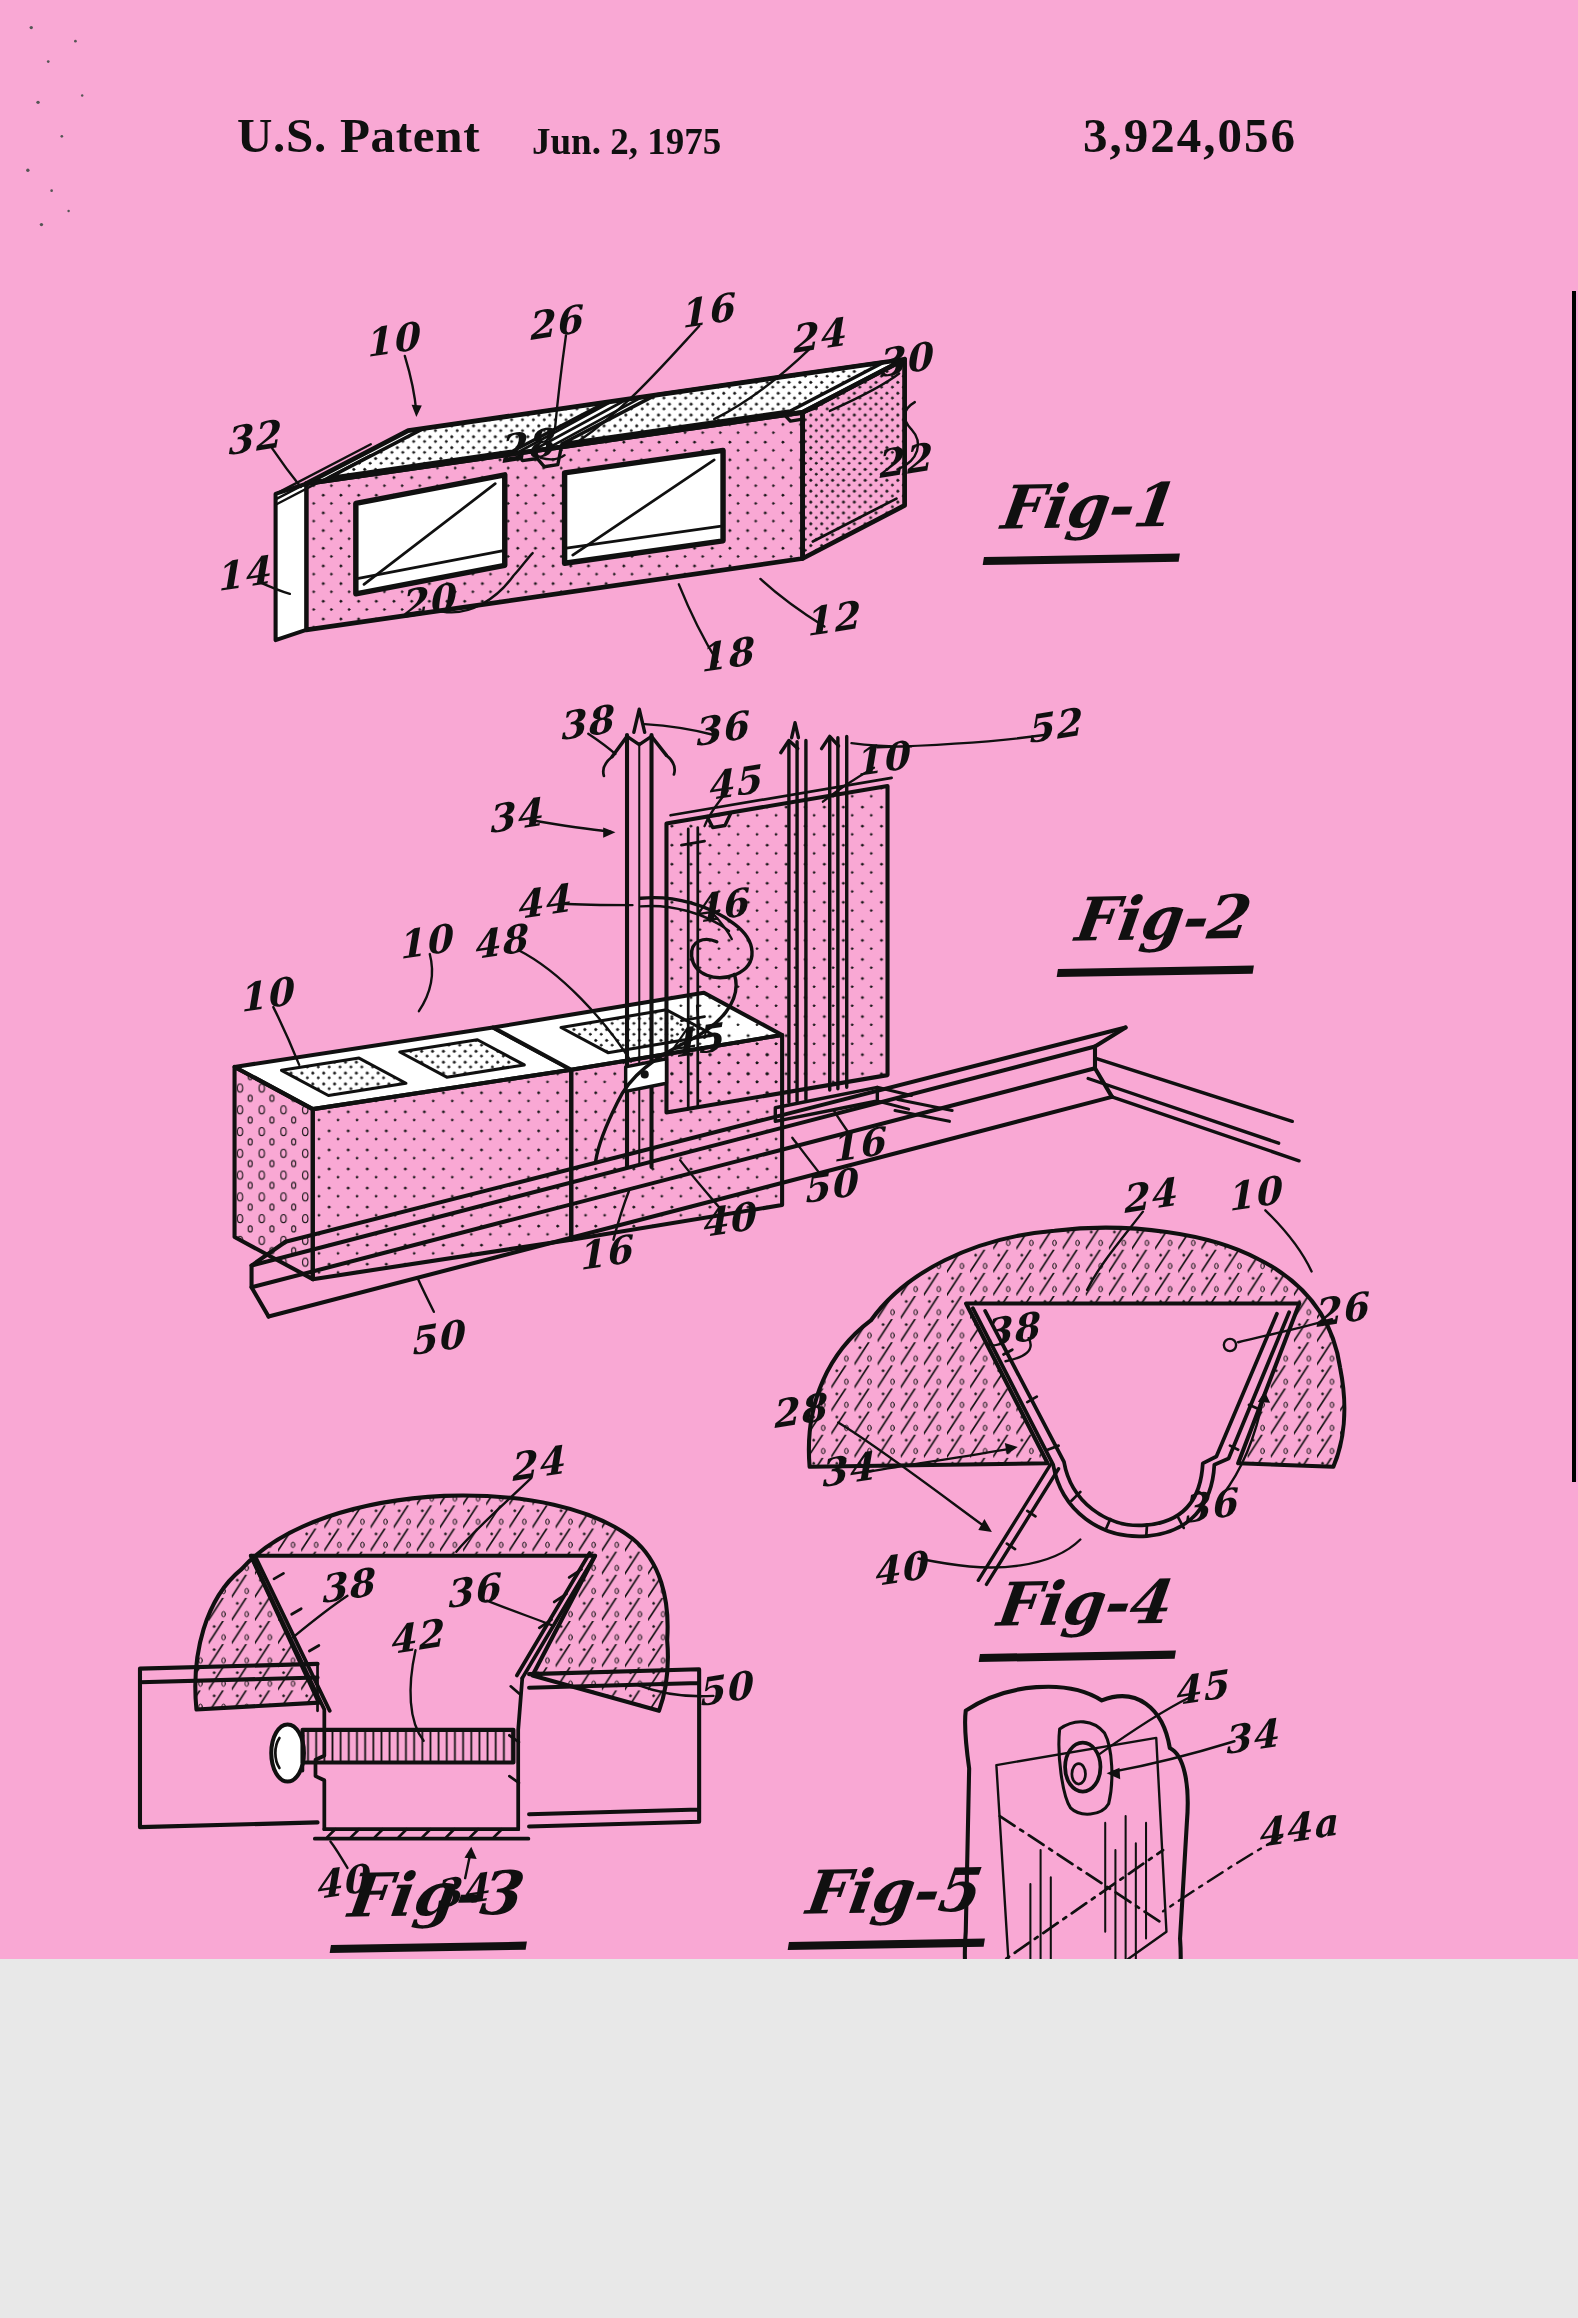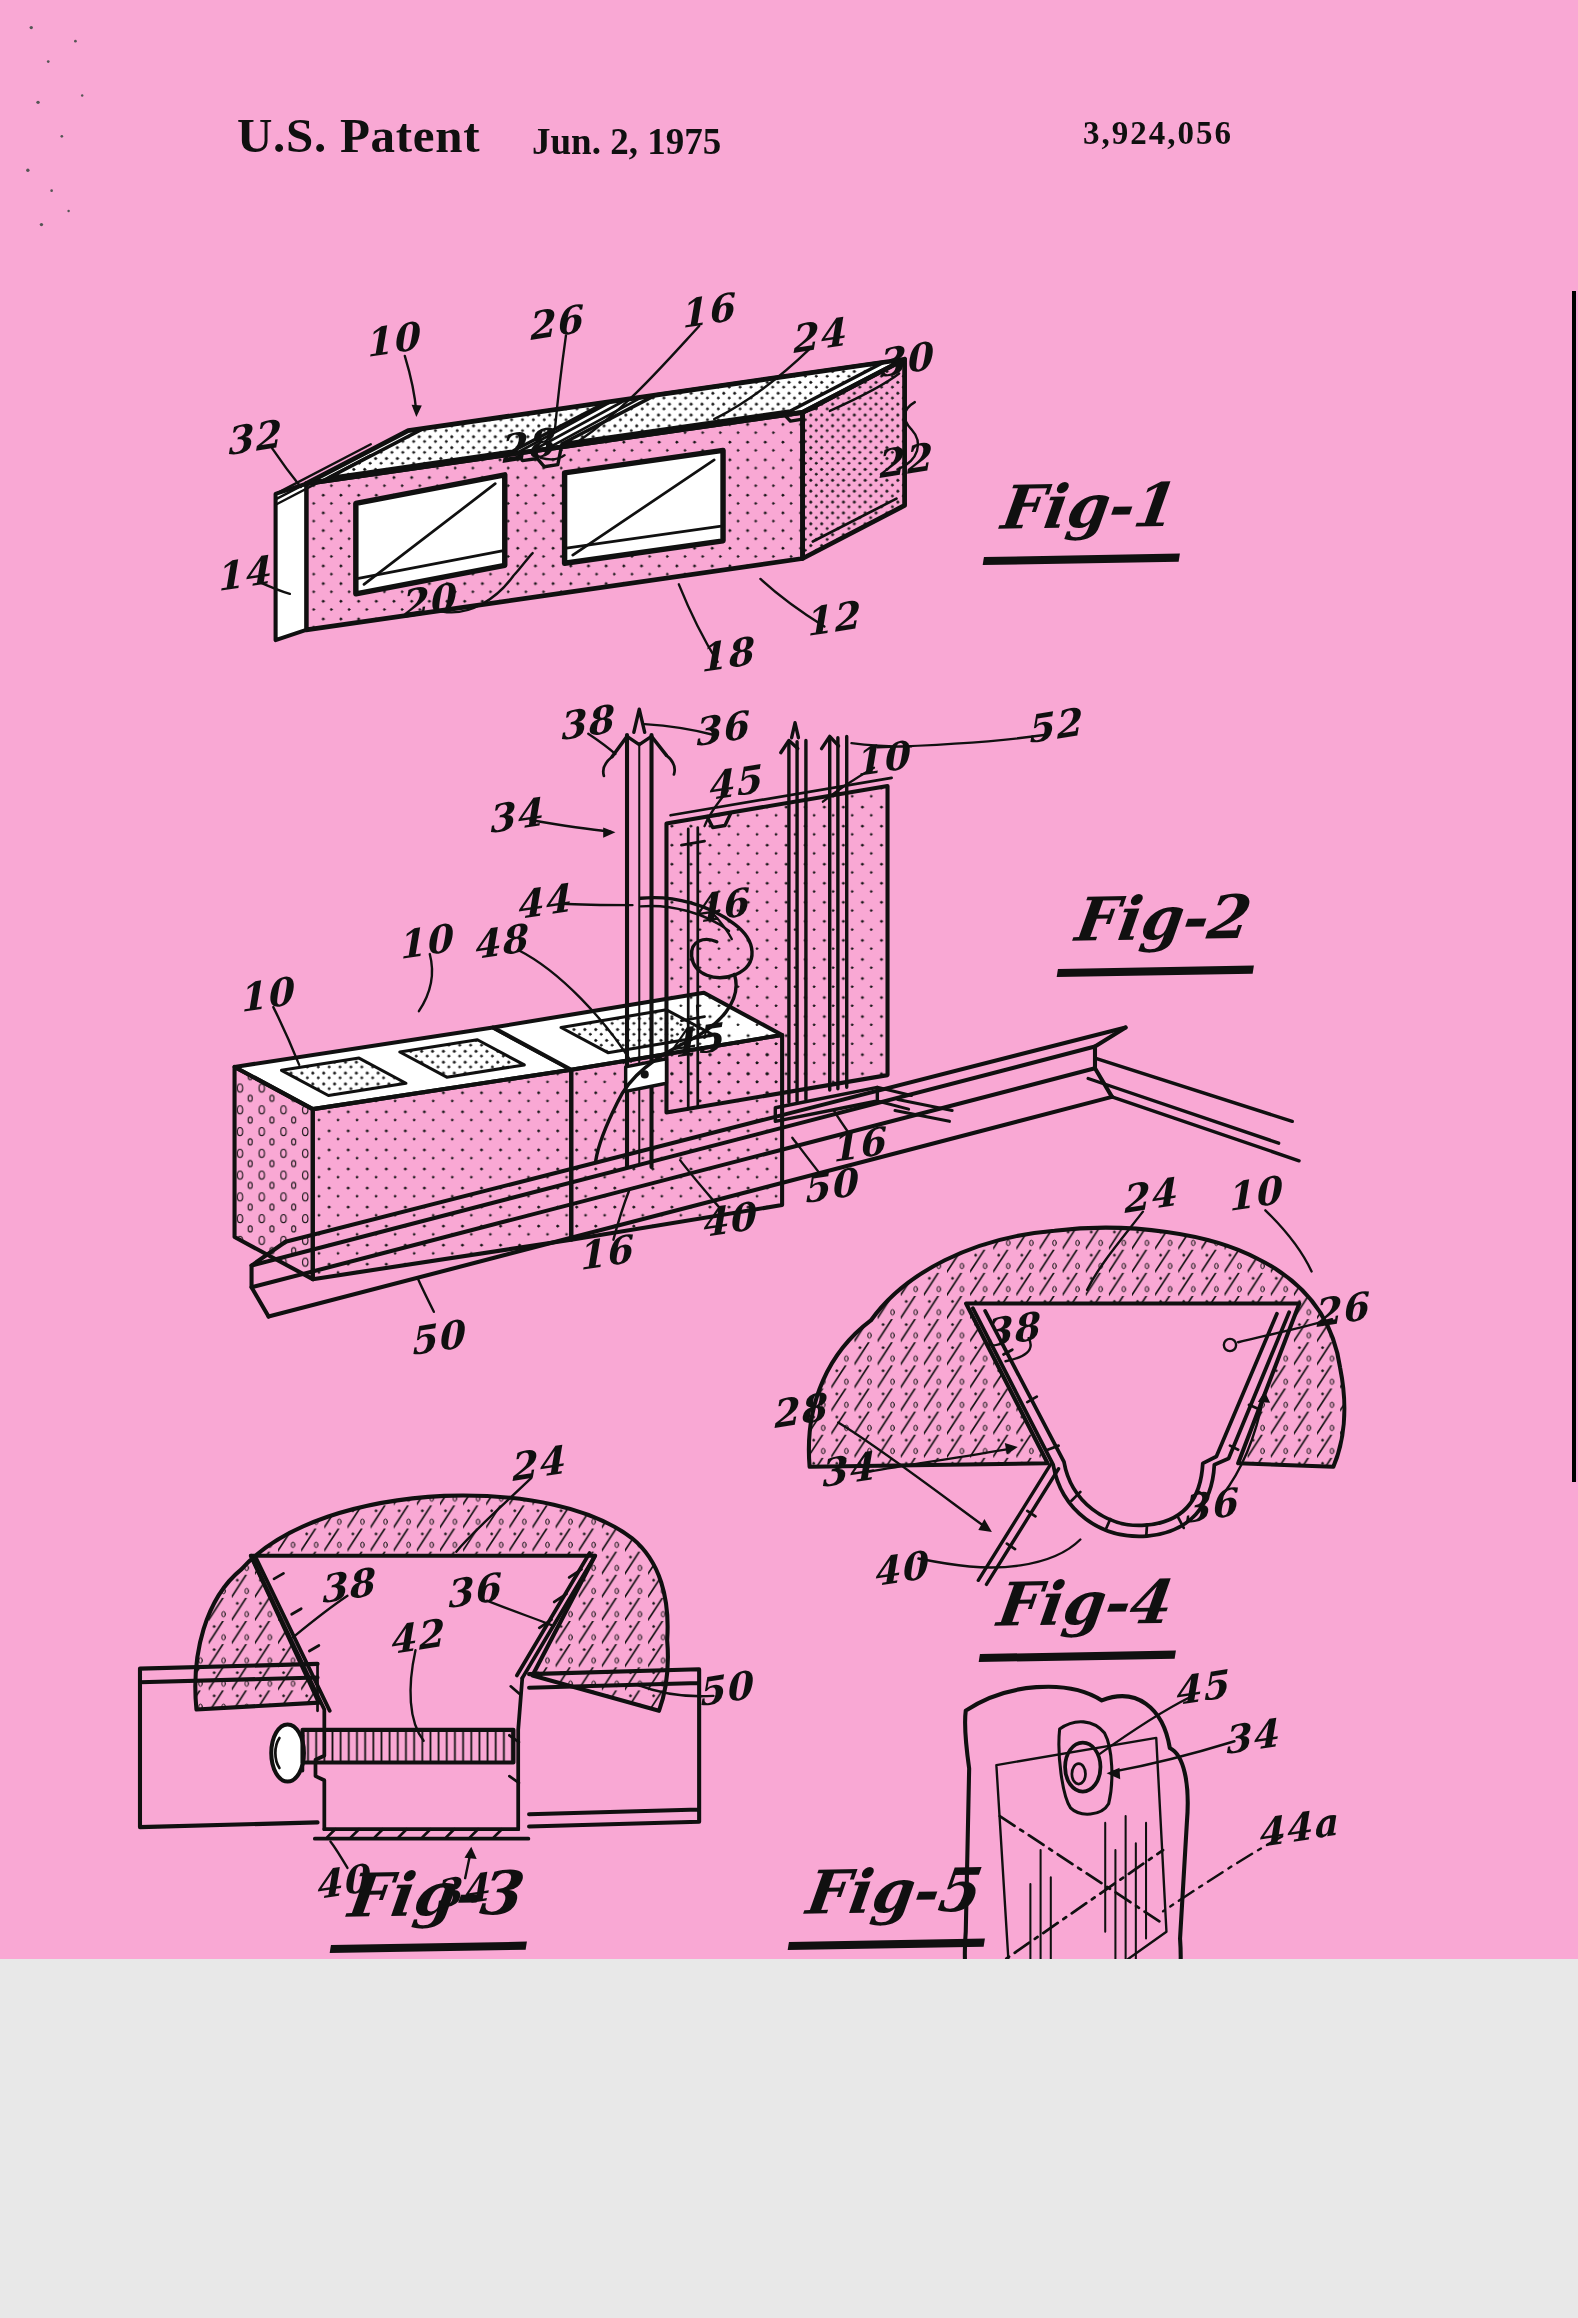--- a/index.html
+++ b/index.html
@@ -1,21 +1,21 @@
 <!DOCTYPE html>
 <html style="font-size:11px"><head>
 <meta charset="utf-8">
 <style>
   html,body{margin:0;padding:0;background:#e8e8e8;}
   #page{position:relative;width:1578px;height:1959px;background:#f9a8d4;overflow:hidden;
         font-family:"Liberation Serif",serif;color:#101010;}
   .hdr{position:absolute;white-space:nowrap;}
   #hdr-title{left:237px;top:107px;font-size:49px;font-weight:700;letter-spacing:0.7px;}
   #hdr-date{left:532px;top:120px;font-size:37px;font-weight:600;}
-  #hdr-num{left:1083px;top:115px;font-size:33px;font-weight:600;letter-spacing:2px;}
+  #hdr-num{left:1083px;top:107px;font-size:49px;font-weight:600;letter-spacing:2px;}
   .fig-svg{position:absolute;}
   .ref-num{position:absolute;transform:translate(-50%,-50%) rotate(-9deg) skewX(-8deg);
            font:italic 700 38px "DejaVu Serif",serif;color:#101010;letter-spacing:1.4px;
            white-space:nowrap;}
   .fig-label{position:absolute;transform:translate(-50%,-50%) rotate(-1deg) skewX(-10deg);
              font:italic 700 60px "DejaVu Serif",serif;color:#101010;
              padding:0 11px 13.6px 11px;border-bottom:8.2px solid #101010;white-space:nowrap;}
   #bottom-bar{position:absolute;left:56px;top:2242px;width:1531px;height:38px;background:#000;
               transform:rotate(0.55deg);transform-origin:left top;}
   #right-line{position:absolute;left:1572px;top:291px;width:4.1px;height:1191px;background:#000;}

